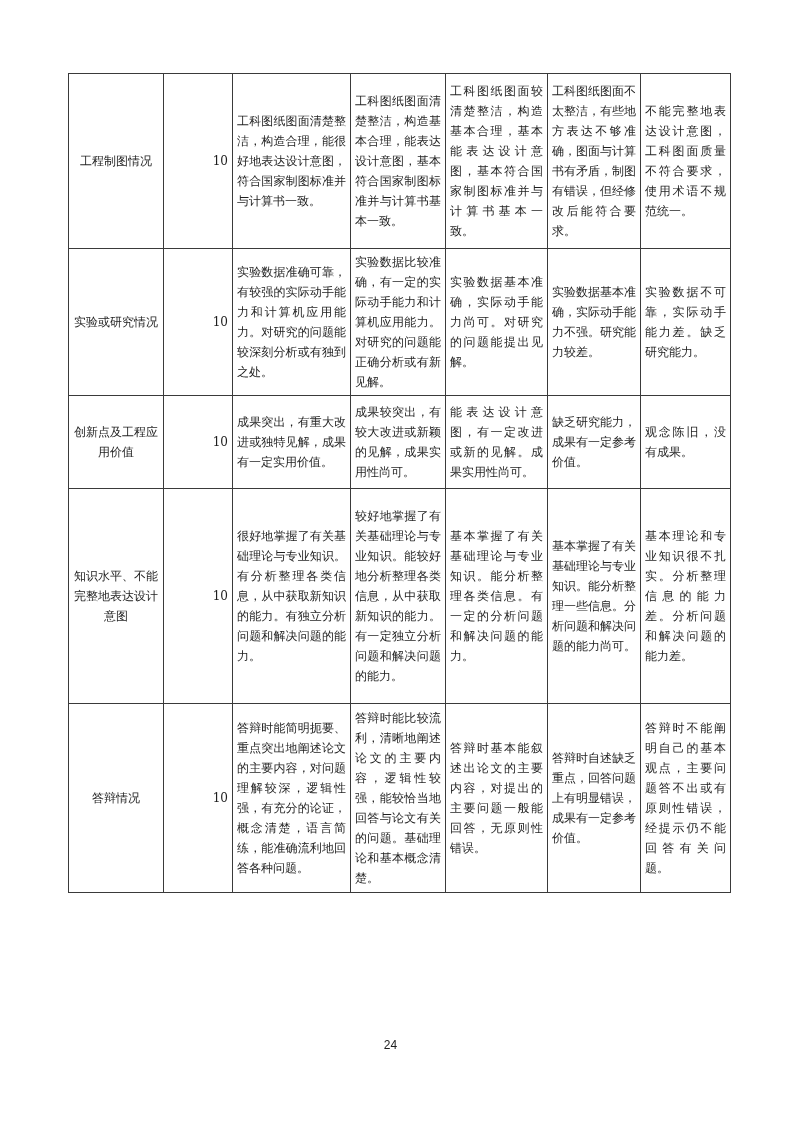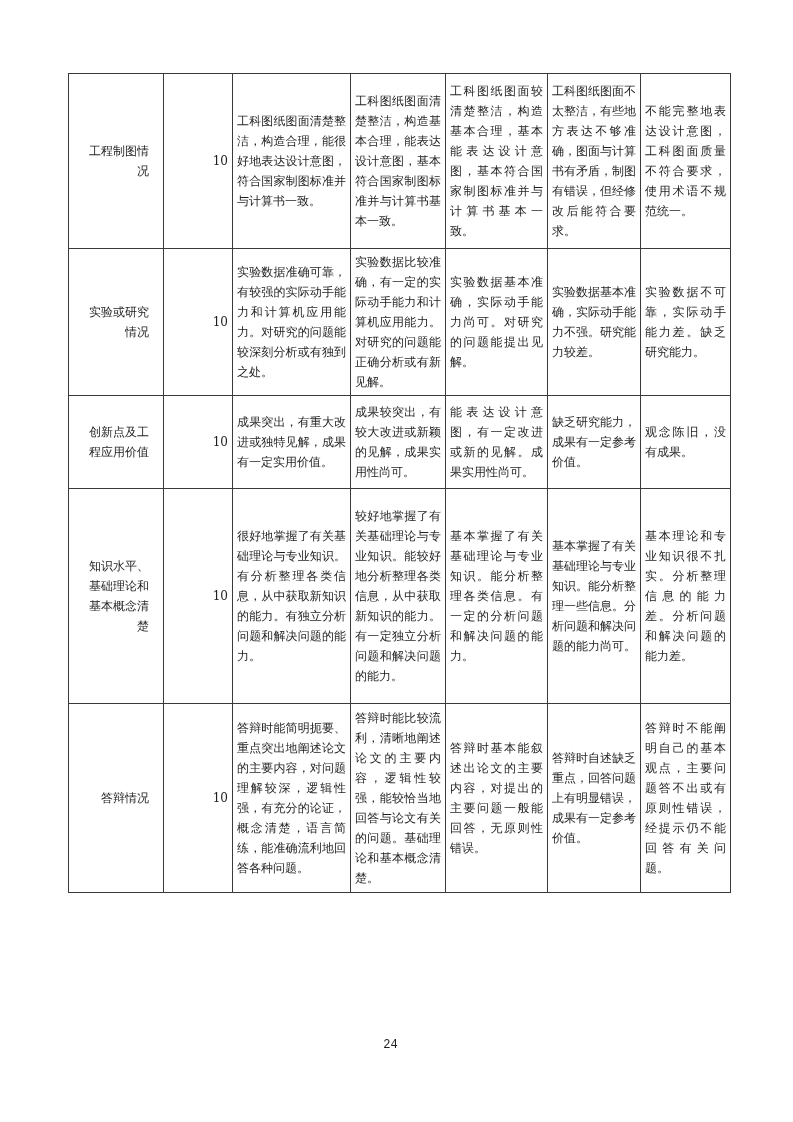--- a/index.html
+++ b/index.html
@@ -26,22 +26,22 @@
   }
   table.rubric td {
     border: 1px solid #3a3a3a;
     vertical-align: middle;
     font-size: 12px;
     line-height: 20px;
     color: #1e1e1e;
     overflow: hidden;
   }
   td.c-crit {
-    text-align: right;
-    padding: 2px 14px;
+    text-align: center;
+    padding: 2px 4px;
   }
   td.c-score {
     text-align: right;
     padding: 2px 4px;
     font-size: 13px;
   }
   td.c-desc {
     text-align: justify;
     padding: 3px 4px;
     word-break: break-all;
@@ -52,21 +52,21 @@
   tr.r3 td { height: 208px; border-radius: 21px; }
   tr.r4 td { height: 182px; }
   .page-number {
     position: absolute;
     left: 0;
     right: 12px;
     top: 1038px;
     text-align: center;
     font-size: 12px;
     color: #1e1e1e;
-    font-family: Liberation Mono, monospace;
+    font-family: Liberation Sans, sans-serif;
   }
 </style>
 </head>
 <body>
 
 <div class="page">
 
   <table class="rubric">
     <colgroup>
       <col style="width:95px">
@@ -99,21 +99,21 @@
       <tr class="r2">
         <td class="c-crit">创新点及工程应用价值</td>
         <td class="c-score">10</td>
         <td class="c-desc">成果突出，有重大改进或独特见解，成果有一定实用价值。</td>
         <td class="c-desc">成果较突出，有较大改进或新颖的见解，成果实用性尚可。</td>
         <td class="c-desc">能表达设计意图，有一定改进或新的见解。成果实用性尚可。</td>
         <td class="c-desc">缺乏研究能力，成果有一定参考价值。</td>
         <td class="c-desc">观念陈旧，没有成果。</td>
       </tr>
       <tr class="r3">
-        <td class="c-crit">知识水平、基础理论和基本概念清楚</td>
+        <td class="c-crit">知识水平、不能完整地表达设计意图</td>
         <td class="c-score">10</td>
         <td class="c-desc">很好地掌握了有关基础理论与专业知识。有分析整理各类信息，从中获取新知识的能力。有独立分析问题和解决问题的能力。</td>
         <td class="c-desc">较好地掌握了有关基础理论与专业知识。能较好地分析整理各类信息，从中获取新知识的能力。有一定独立分析问题和解决问题的能力。</td>
         <td class="c-desc">基本掌握了有关基础理论与专业知识。能分析整理各类信息。有一定的分析问题和解决问题的能力。</td>
         <td class="c-desc">基本掌握了有关基础理论与专业知识。能分析整理一些信息。分析问题和解决问题的能力尚可。</td>
         <td class="c-desc">基本理论和专业知识很不扎实。分析整理信息的能力差。分析问题和解决问题的能力差。</td>
       </tr>
       <tr class="r4">
         <td class="c-crit">答辩情况</td>
         <td class="c-score">10</td>

